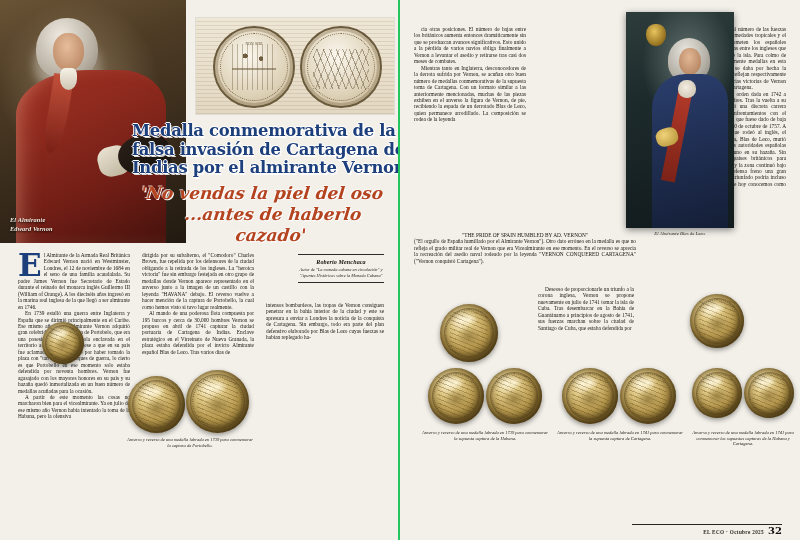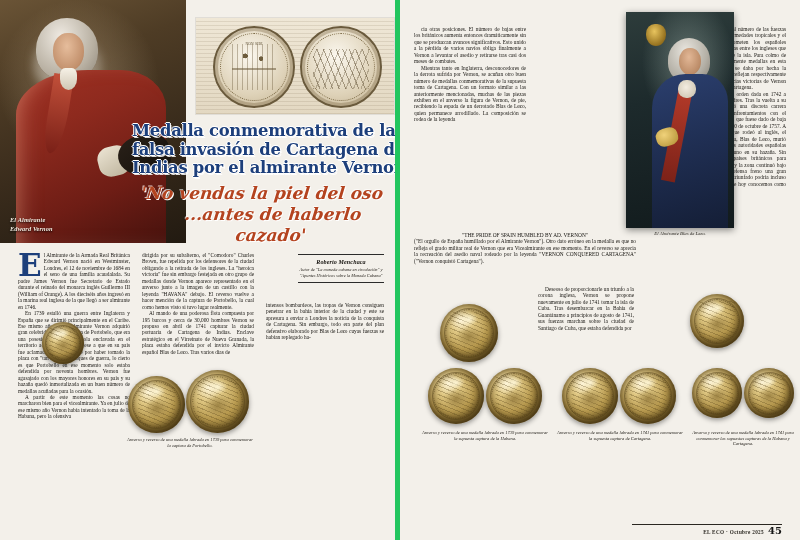--- a/index.html
+++ b/index.html
@@ -14,21 +14,21 @@
     width: 800px; height: 540px;
     background: #7a7a7a;
     display: flex;
   }
   .page {
     position: relative;
     height: 540px;
     background: #f3f0ea;
     overflow: hidden;
   }
-  .page-left  { width: 400px; border-right: 5px solid #22c55e; }
+  .page-left  { width: 400px; border-right: 2px solid #22c55e; }
   .page-right { width: 400px; }
 
   
   .hero {
     position: absolute; left: 0; top: 0; width: 400px; height: 243px;
     overflow: hidden;
   }
   .portrait {
     position: absolute; left: 0; top: 0; width: 186px; height: 243px;
     background:
@@ -470,17 +470,17 @@
       <div class="legend"></div>
       <div class="relief"></div>
     </div>
     <div class="medal" style="left:40px; top:304px; width:58px; height:58px;">
       <div class="legend"></div>
       <div class="relief"></div>
     </div>
 
     <div class="footer-bar">
       <div class="rule" style="right:18px; width:150px;"></div>
-      <div class="folio" style="right:18px;">45</div>
+      <div class="folio" style="right:18px;">32</div>
       <div class="folio-txt" style="right:36px;">EL ECO · Octubre 2025</div>
     </div>
   </div>
 </div>
 
 </body></html>

